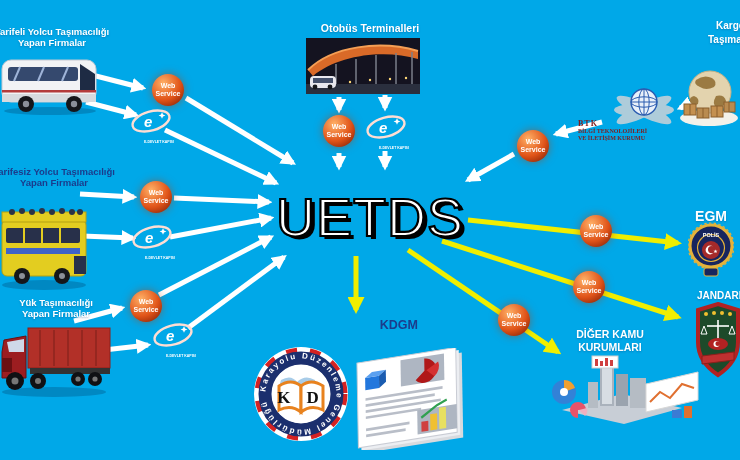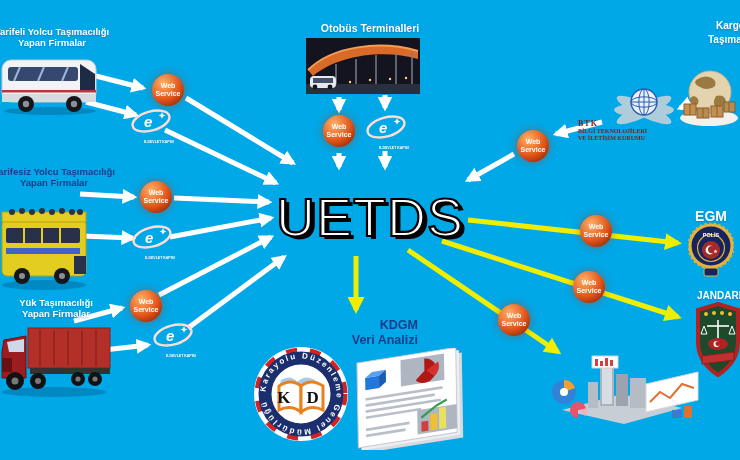--- a/index.html
+++ b/index.html
@@ -240,20 +240,24 @@
     <line x1="24" y1="18" x2="24" y2="40" stroke="#ffffff" stroke-width="1.6"></line>
     <line x1="13" y1="24" x2="35" y2="24" stroke="#ffffff" stroke-width="1.6"></line>
     <path d="M10 24 l3 8 h-6 z" fill="none" stroke="#ffffff"></path>
     <path d="M38 24 l3 8 h-6 z" fill="none" stroke="#ffffff"></path>
     <ellipse cx="24" cy="42" rx="10" ry="6" fill="#b22222"></ellipse>
     <circle cx="22.5" cy="42" r="3" fill="#ffffff"></circle>
       <circle cx="23.8" cy="41.7" r="2.4" fill="#b22222"></circle>
     <path d="M8 54 L40 50 L40 58 L8 62 Z" fill="#c03030" stroke="#8c1f1a"></path>
   </svg>
 
+  <div class="lbl lbl-white" style="left:548px;top:328px;width:124px;font-size:10.5px;">
+    <div class="nowrap">DİĞER KAMU</div>
+    <div class="nowrap">KURUMLARI</div>
+  </div>
   <svg class="node-img" style="left:542px;top:348px;" width="162" height="76" viewBox="0 0 162 76">
     <polygon points="20,62 80,46 140,60 82,76" fill="#c8ced6"></polygon>
     <g>
       <rect x="58" y="18" width="14" height="40" fill="#aab2bc"></rect>
         <rect x="60" y="20" width="10" height="36" fill="#d7dde3"></rect>
       <rect x="74" y="26" width="12" height="32" fill="#9aa3ae"></rect>
       <rect x="88" y="30" width="16" height="30" fill="#b5bcc4"></rect>
       <rect x="46" y="34" width="10" height="26" fill="#b5bcc4"></rect>
     </g>
     <rect x="50" y="8" width="26" height="12" fill="#ffffff" stroke="#d0d0d0"></rect>
@@ -267,21 +271,20 @@
     <path d="M22 32 a12 12 0 0 1 11 8 l-11 4 z" fill="#f0a030"></path>
     <circle cx="22" cy="44" r="4" fill="#ffffff"></circle>
     <path d="M36 70 a8 8 0 1 1 8 -8 l-8 0 z" fill="#e8536a"></path>
     <path d="M45 60 a8 8 0 0 1 -2 8 l-6 -6 z" fill="#f0b0c0"></path>
     <rect x="142" y="58" width="8" height="12" fill="#e07030"></rect>
     <rect x="130" y="62" width="10" height="8" fill="#3b7bd4"></rect>
   </svg>
 
   <div class="lbl lbl-navy" style="left:294px;top:318px;width:124px;font-size:12.5px;text-align:right;">
     <div class="nowrap">KDGM</div>
-    <div class="nowrap">Veri Analizi</div>
   </div>
 
   <svg class="node-img" style="left:253px;top:346px;" width="96" height="96" viewBox="0 0 96 96">
     <circle cx="48" cy="48" r="47" fill="#ffffff"></circle>
     <circle cx="48" cy="48" r="44" fill="none" stroke="#d42222" stroke-width="5" stroke-dasharray="11 13"></circle>
     <circle cx="48" cy="48" r="36" fill="none" stroke="#1b2f6e" stroke-width="13"></circle>
     <defs>
       <path id="kdring" d="M 12.5 48 a 35.5 35.5 0 1 1 71 0 a 35.5 35.5 0 1 1 -71 0"></path>
     </defs>
     <text font-size="8" fill="#ffffff" font-weight="bold" letter-spacing="2">

